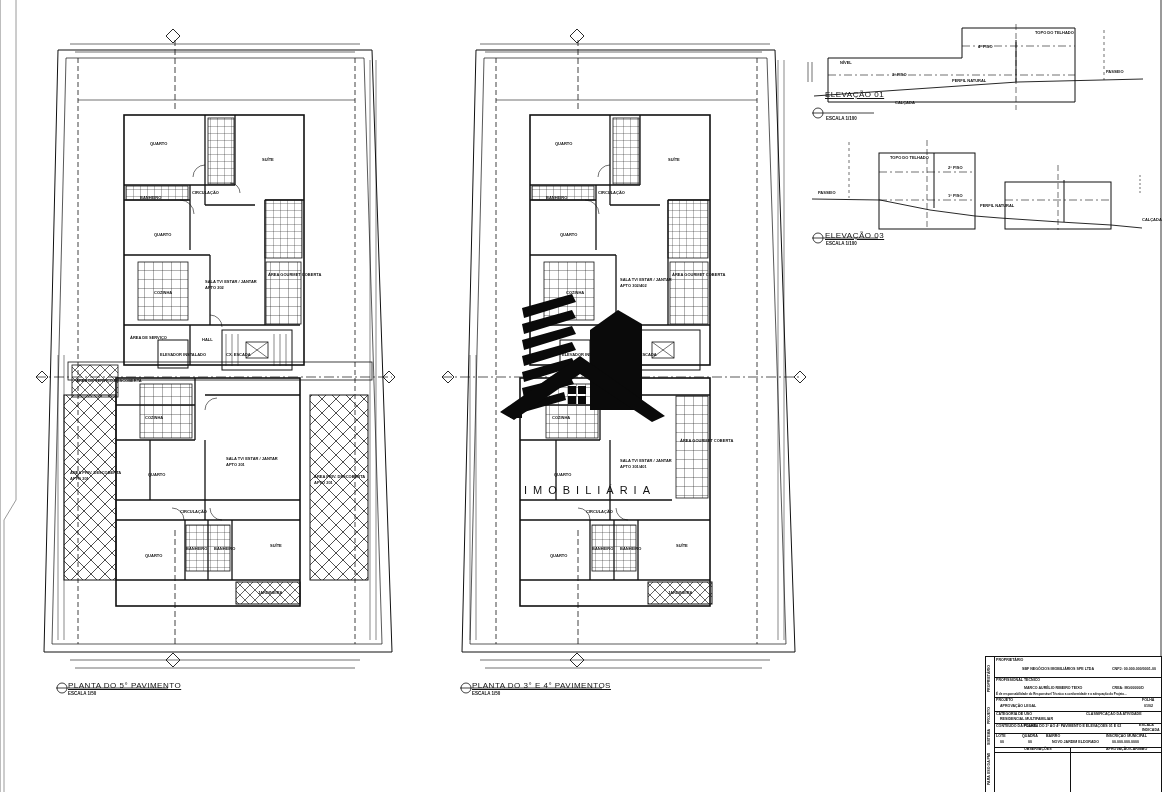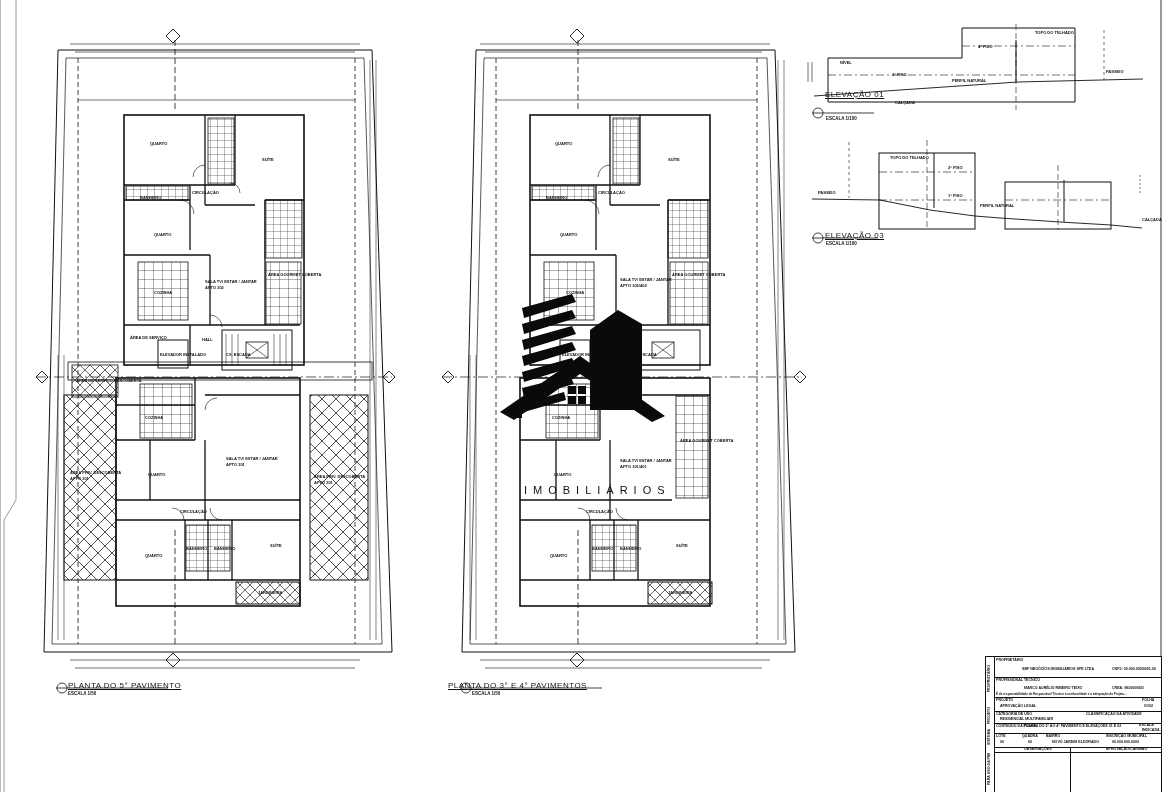--- a/index.html
+++ b/index.html
@@ -226,21 +226,21 @@
     <span class="room" style="left:586px;top:509px">CIRCULAÇÃO</span>
     <span class="room" style="left:550px;top:553px">QUARTO</span>
     <span class="room" style="left:592px;top:546px">BANHEIRO</span>
     <span class="room" style="left:620px;top:546px">BANHEIRO</span>
     <span class="room" style="left:676px;top:543px">SUÍTE</span>
     <span class="room" style="left:668px;top:590px">JARDINEIRA</span>
   </div>
 
   <span class="caption" style="left:68px;top:681px">PLANTA DO 5° PAVIMENTO</span>
   <span class="caption-scale" style="left:68px;top:691px">ESCALA 1/50</span>
-  <span class="caption" style="left:448px;top:681px">PLANTA DO 3° E 4° PAVIMENTOS</span>
+  <span class="caption" style="left:472px;top:681px">PLANTA DO 3° E 4° PAVIMENTOS</span>
   <span class="caption-scale" style="left:472px;top:691px">ESCALA 1/50</span>
   <span class="caption" style="left:825px;top:90px">ELEVAÇÃO 01</span>
   <span class="caption-scale" style="left:826px;top:116px">ESCALA 1/100</span>
   <span class="caption" style="left:825px;top:231px">ELEVAÇÃO 03</span>
   <span class="caption-scale" style="left:826px;top:241px">ESCALA 1/100</span>
 
   <span class="room" style="left:840px;top:60px">NÍVEL</span>
   <span class="room" style="left:1035px;top:30px">TOPO DO TELHADO</span>
   <span class="room" style="left:978px;top:44px">4° PISO</span>
   <span class="room" style="left:892px;top:72px">3° PISO</span>
@@ -324,14 +324,14 @@
       <rect x="128" y="96" width="8" height="8"></rect>
         <rect x="138" y="96" width="8" height="8"></rect>
       <rect x="128" y="106" width="8" height="8"></rect>
         <rect x="138" y="106" width="8" height="8"></rect>
       <rect x="70" y="116" width="5" height="5"></rect>
         <rect x="77" y="116" width="5" height="5"></rect>
       <rect x="70" y="123" width="5" height="5"></rect>
         <rect x="77" y="123" width="5" height="5"></rect>
     </g>
   </svg>
-  <div class="logo-sub">IMOBILIÁRIOS</div>
+  <div class="logo-sub">IMOBILIÁRIA</div>
 </div>
 
 </body></html>

